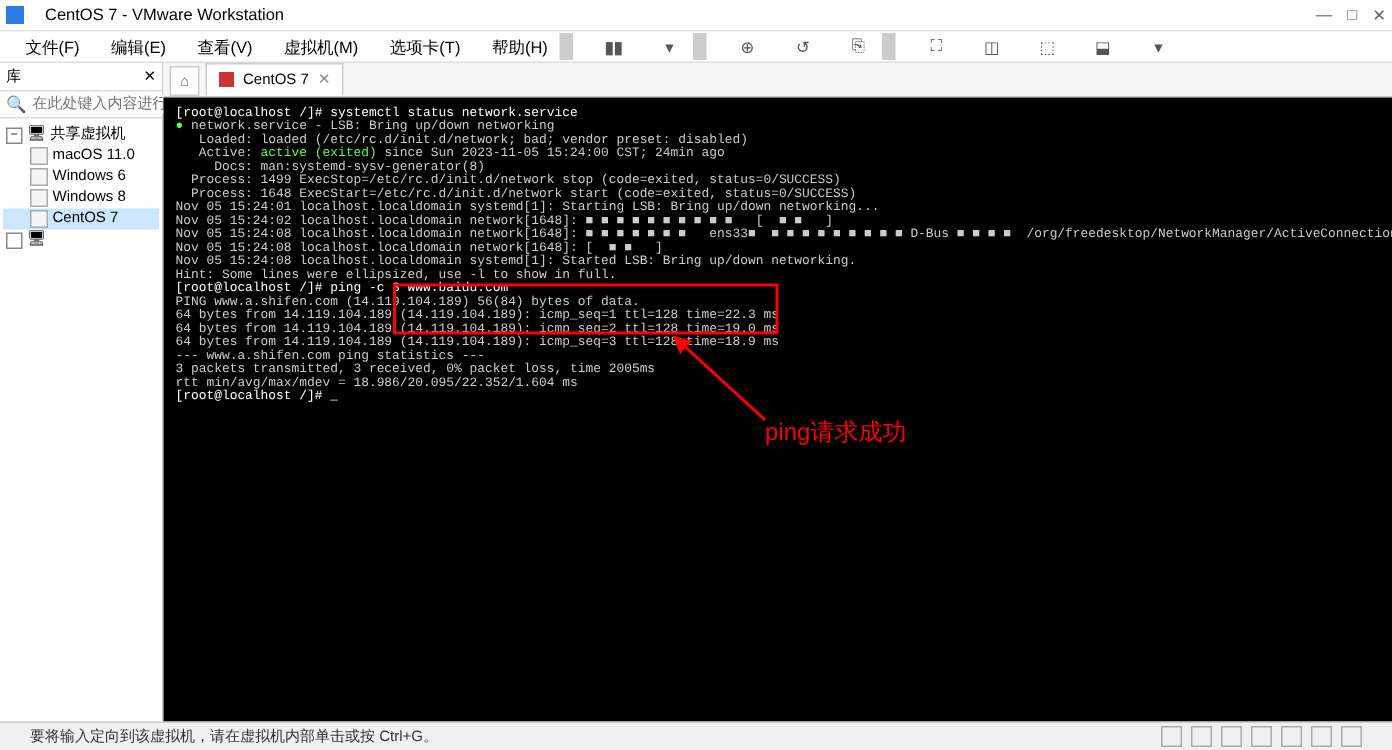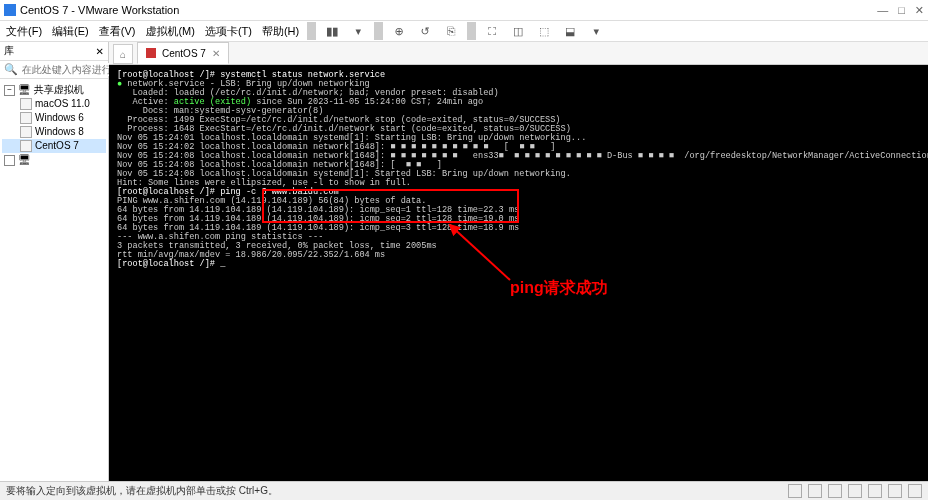--- a/index.html
+++ b/index.html
@@ -16,33 +16,33 @@
   }
   .titlebar {
     height: 20px;
     background: #fff;
     border-bottom: 1px solid #ddd;
     display: flex;
     align-items: center;
     padding: 0 4px;
     justify-content: space-between;
   }
-  .titlebar-left { display: flex; align-items: center; gap: 4px; justify-content: flex-end; }
+  .titlebar-left { display: flex; align-items: center; gap: 14px; justify-content: flex-end; }
   .titlebar-right { display: flex; align-items: center; gap: 10px; color: #666; }
   .app-icon { width: 12px; height: 12px; background: #2c7be5; display: inline-block; }
   .menubar {
     height: 20px;
     background: #fff;
     border-bottom: 1px solid #ddd;
     display: flex;
     align-items: center;
     padding: 0 2px;
     gap: 2px;
   }
-  .menubar span { padding: 2px 4px; cursor: default; }
+  .menubar span { padding: 2px 4px; cursor: default; margin-left: 11px; }
   .menubar .sep { width: 1px; height: 14px; background: #ccc; margin: 0 2px; }
   .pause-icon { color: #f0a020; font-weight: bold; }
   .iconbtn { width: 16px; text-align: center; color: #555; }
   .body-row { display: flex; height: 440px; }
   .sidebar {
     width: 108px;
     background: #fff;
     border-right: 1px solid #ccc;
     display: flex;
     flex-direction: column;
@@ -128,30 +128,29 @@
   .arrow {
     position: absolute;
     pointer-events: none;
   }
   .annot {
     position: absolute;
     color: #ff0000;
     font-size: 16px;
     font-family: "Microsoft YaHei", sans-serif;
     pointer-events: none;
-    font-weight: bold;
   }
   .statusbar {
     height: 18px;
     background: #f0f0f0;
     border-top: 1px solid #ccc;
     font-size: 10px;
     display: flex;
     align-items: center;
-    padding: 0 6px;
+    padding: 0 20px;
     color: #333;
     position: absolute;
     bottom: 0;
     left: 0;
     right: 0;
   }
   .statusbar .right { margin-left: auto; display: flex; gap: 6px; color: #666; }
   .statusbar .sqbtn { width: 12px; height: 12px; border: 1px solid #aaa; }
 </style>
 </head>

